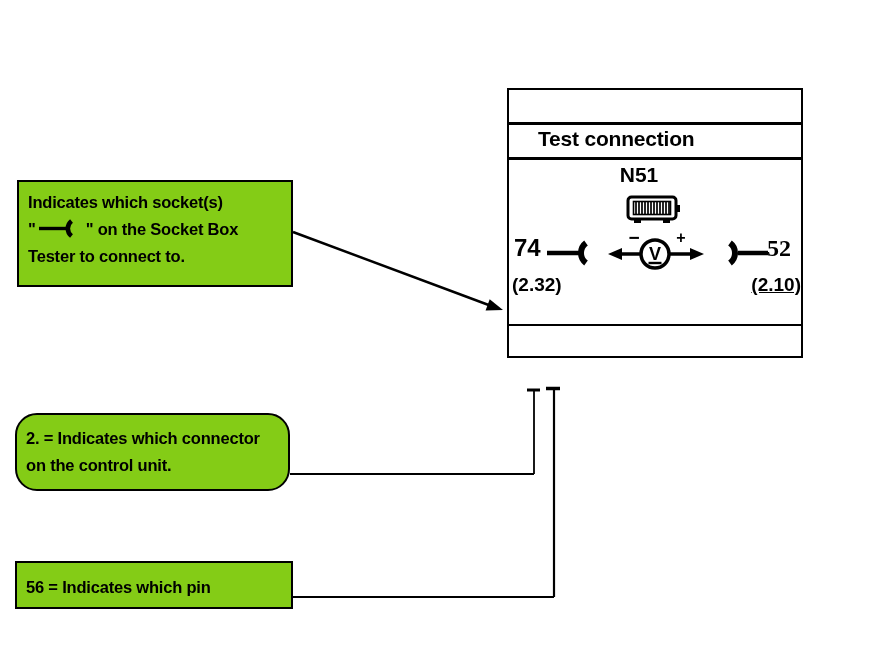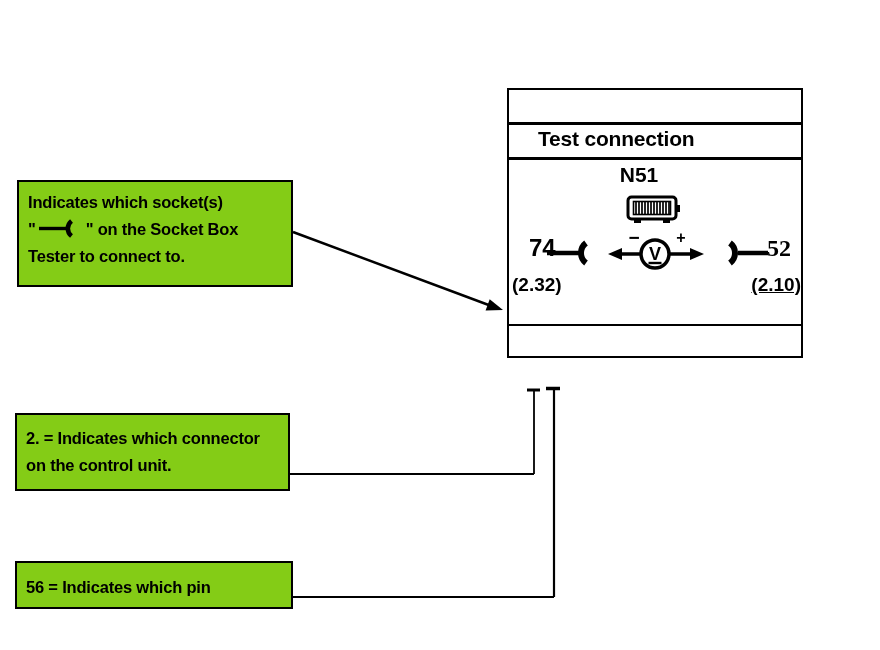--- a/index.html
+++ b/index.html
@@ -24,21 +24,21 @@
     border: 2px solid #000000;
     background: #84cc16;
     box-sizing: border-box;
     font-weight: bold;
     font-size: 16.5px;
     letter-spacing: -0.2px;
     line-height: 27px;
     padding: 7px 8px 0 9px;
   }
   .callout-socket { left: 17px; top: 180px; width: 276px; height: 107px; }
-  .callout-connector { left: 15px; top: 413px; width: 275px; height: 78px; padding-top: 10px; }
+  .callout-connector { left: 15px; top: 413px; width: 275px; height: 78px; padding-top: 10px; border-radius: 22px; }
   .callout-pin { left: 15px; top: 561px; width: 278px; height: 48px; padding-top: 11px; }
   .socket-glyph-inline { vertical-align: -3px; margin: 0 3px; }
   
   .test-box {
     position: absolute;
     left: 507px; top: 88px;
     width: 296px; height: 270px;
     border: 2px solid #000000;
     background: #ffffff;
     box-sizing: border-box;
@@ -69,21 +69,21 @@
     font-weight: bold;
   }
   .tb-unit-icon { position: absolute; left: 117px; top: 105px; }
   .tb-pin {
     position: absolute;
     top: 145px;
     font-size: 24px;
     font-weight: bold;
     line-height: 26px;
   }
-  .tb-pin-left { left: 5px; margin-left: 15px; }
+  .tb-pin-left { left: 5px; }
   .tb-pin-right { left: 258px; font-family: Liberation Serif, serif; }
   .tb-socket-left { position: absolute; left: 37px; top: 150px; }
   .tb-socket-right { position: absolute; left: 212px; top: 150px; }
   .tb-voltmeter { position: absolute; left: 96px; top: 138px; }
   .tb-ref {
     position: absolute;
     top: 184px;
     font-size: 19px;
     font-weight: bold;
   }

